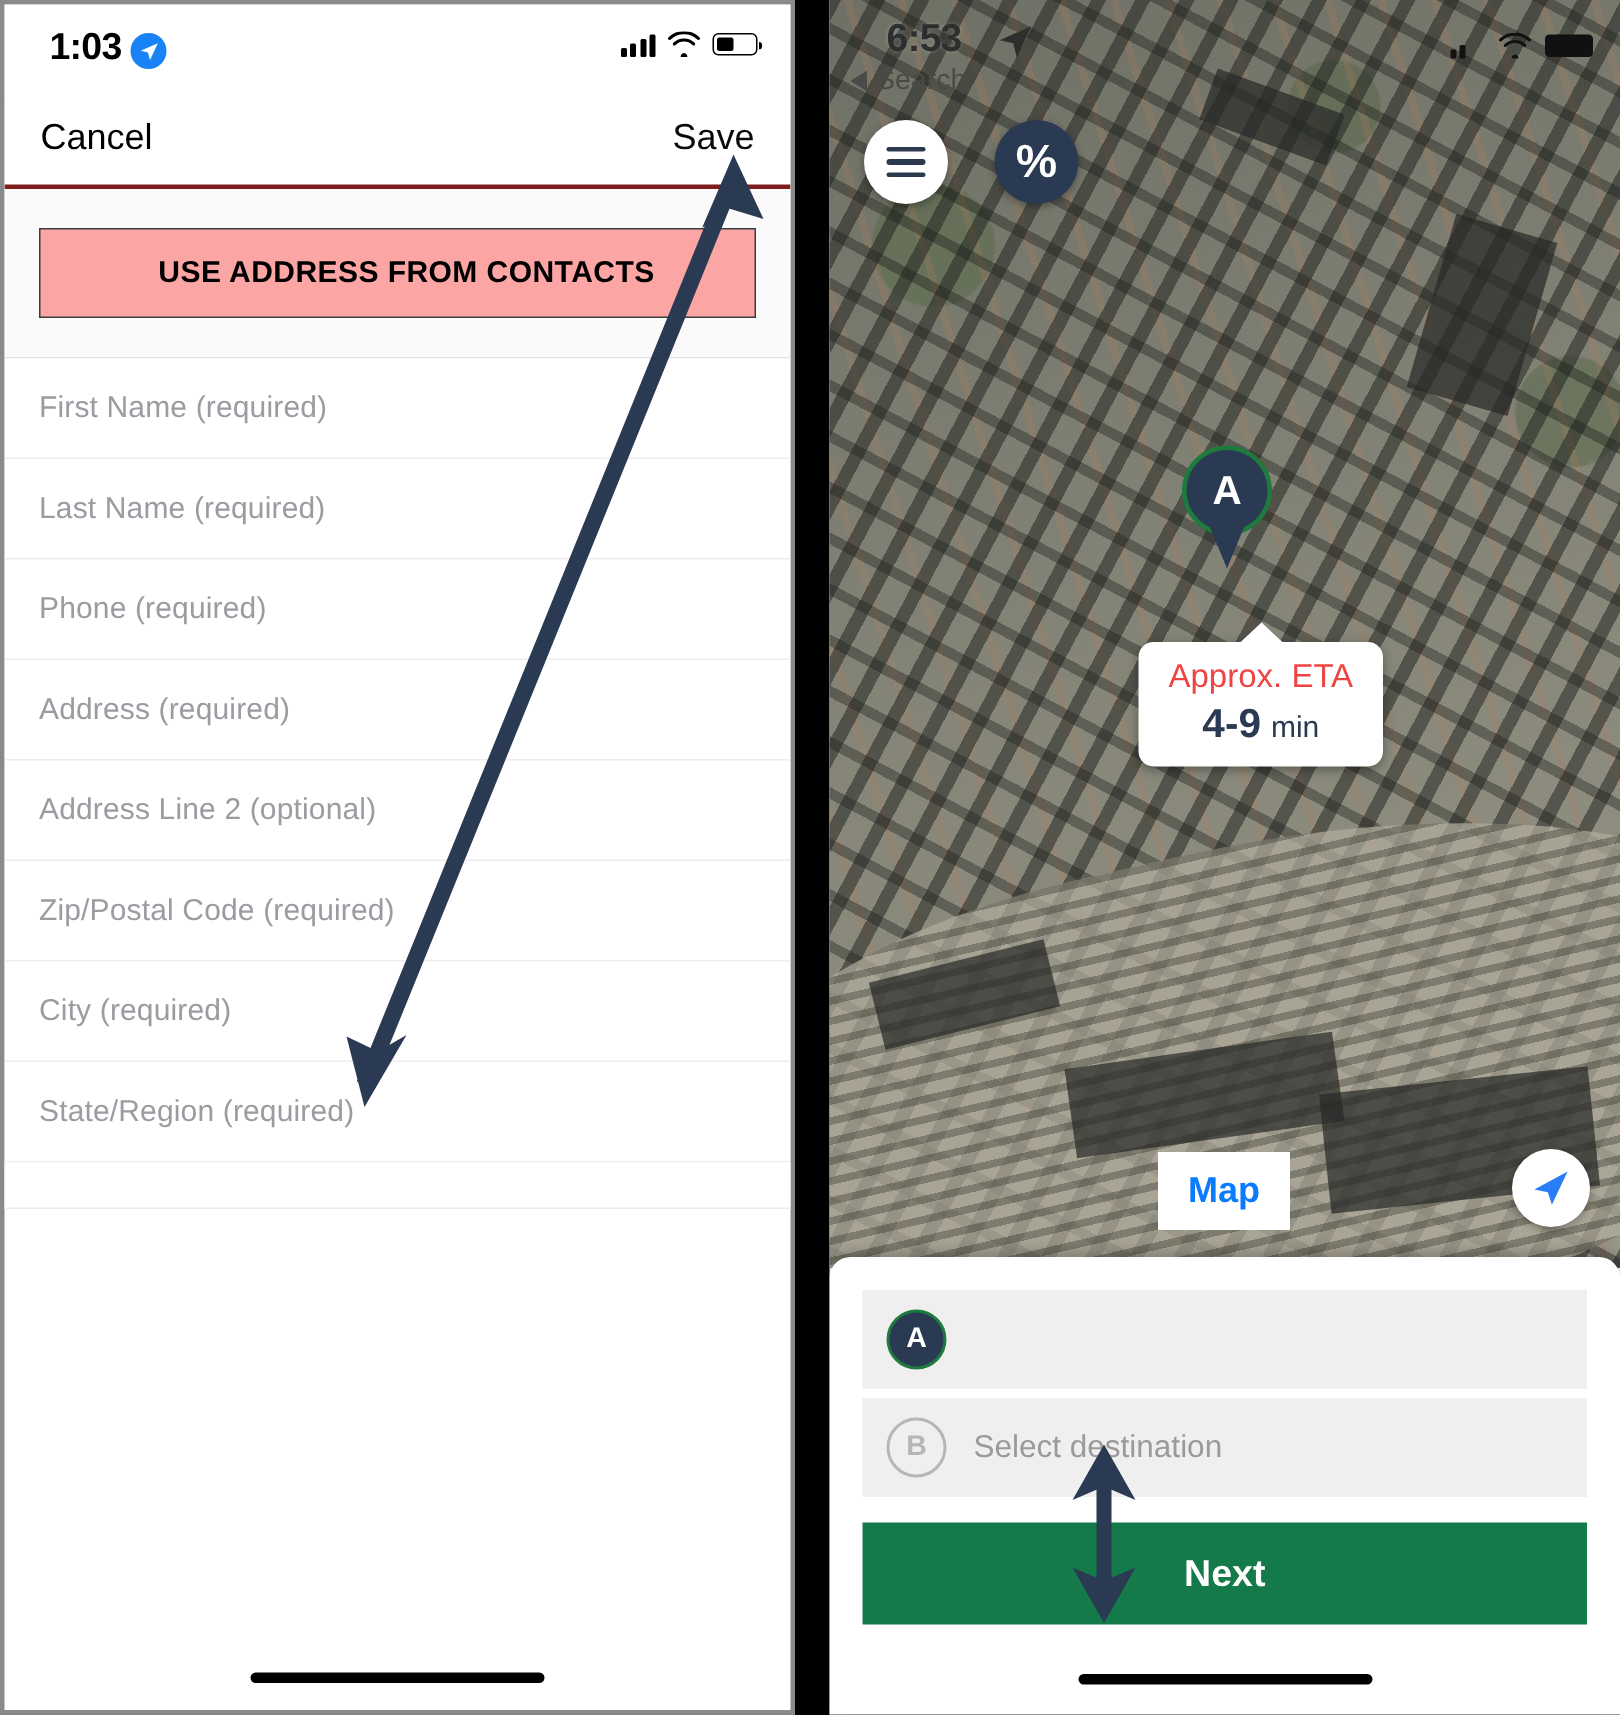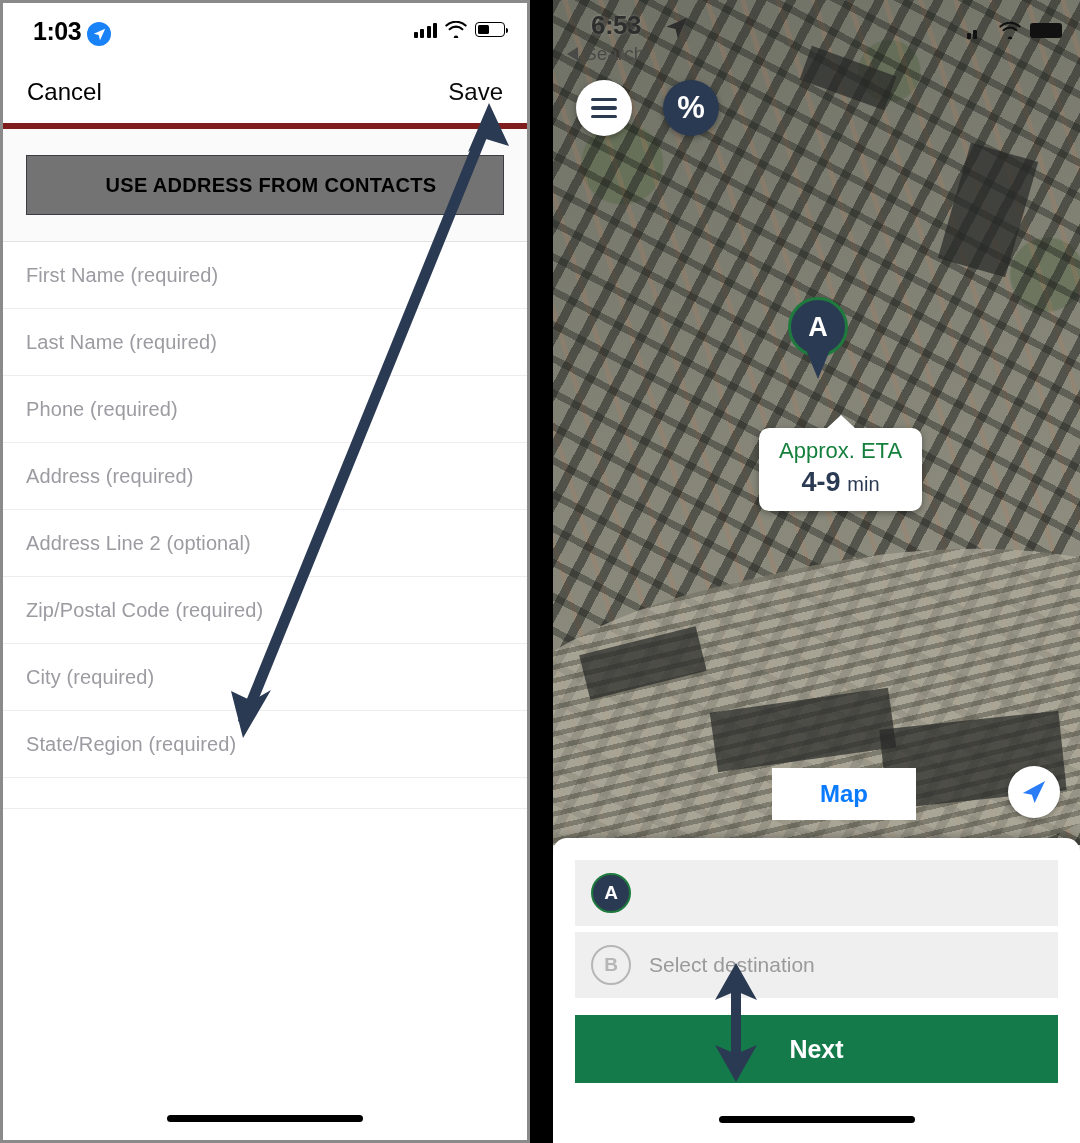--- a/index.html
+++ b/index.html
@@ -80,21 +80,21 @@
   .batt::after {
     content:''; position: absolute; right: -4px; top: 4.5px;
     width: 2.5px; height: 5px; background: #000; border-radius: 0 2px 2px 0;
   }
   .batt .fill { height: 100%; background: #000; border-radius: 1.5px; }
 
   .l-navbar {
     position: relative;
     height: 58px;
     background: #ffffff;
-    border-bottom: 6px solid #7f1d1d;
+    border-bottom: 3px solid #7f1d1d;
   }
   .nav-cancel {
     position: absolute; left: 24px; top: 13px;
     font-size: 24px; color: #000; letter-spacing: 0;
   }
   .nav-title {
     position: absolute; left: 0; right: 0; top: 15px;
     text-align: center; font-size: 21px; font-weight: bold;
     color: #000; letter-spacing: 0.4px;
   }
@@ -104,21 +104,21 @@
   }
 
   .contacts-wrap {
     padding: 26px 23px 26px 23px;
     background: #fafafa;
     border-bottom: 1px solid #e2e2e4;
   }
   .contacts-btn {
     height: 58px;
     border: 1.6px solid #3c3c43;
-    background: #737373;
+    background: #fca5a5;
     display: flex; align-items: center; justify-content: center;
     font-size: 20px; font-weight: bold; color: #000;
     letter-spacing: 0.3px;
     padding-left: 12px;
   }
 
   .form-list { background: #ffffff; }
   .form-row {
     height: 67px;
     display: flex;
@@ -264,29 +264,29 @@
     text-align: center;
   }
   .eta-bubble::before {
     content:''; position: absolute; left: 50%; top: -13px;
     transform: translateX(-50%);
     width: 0; height: 0;
     border-left: 15px solid transparent;
     border-right: 15px solid transparent;
     border-bottom: 14px solid #ffffff;
   }
-  .eta-label { font-size: 22px; color: #15803d; }
+  .eta-label { font-size: 22px; color: #ef4444; }
   .eta-value { font-size: 24px; color: #2b3a53; margin-top: 3px; }
   .eta-value b { font-size: 27px; }
   .eta-value span { font-size: 20px; }
 
   .map-btn {
     position: absolute; left: 219px; top: 768px;
     background: #ffffff;
-    padding: 12px 48px;
+    padding: 12px 20px;
     font-size: 24px; font-weight: bold; color: #0a7bff;
     z-index: 7;
   }
   .map-locate {
     position: absolute; right: 20px; top: 766px;
     width: 52px; height: 52px; border-radius: 50%;
     background: #ffffff;
     display: flex; align-items: center; justify-content: center;
     box-shadow: 0 2px 6px rgba(0,0,0,0.3);
     z-index: 7;

